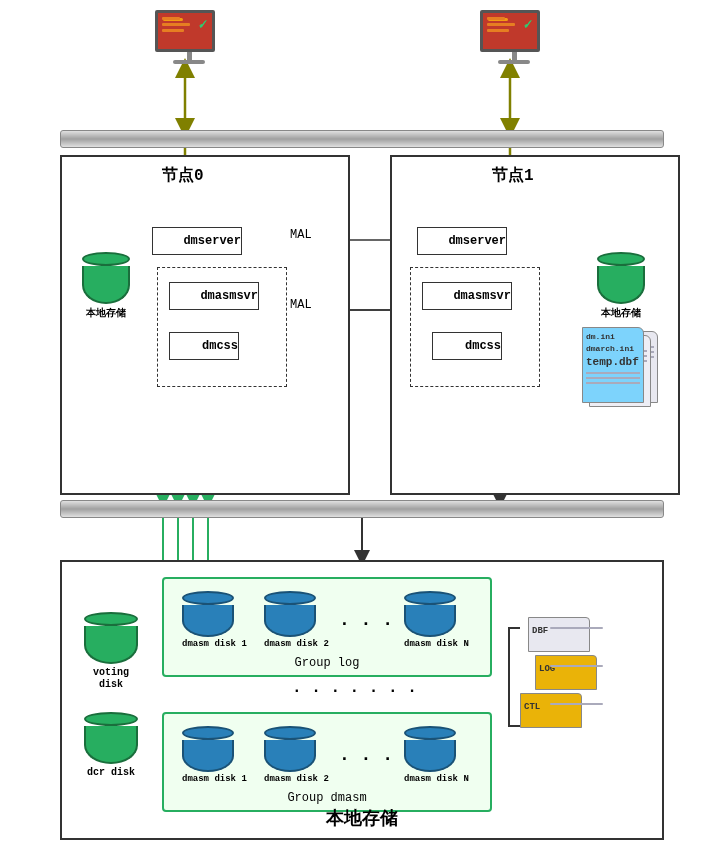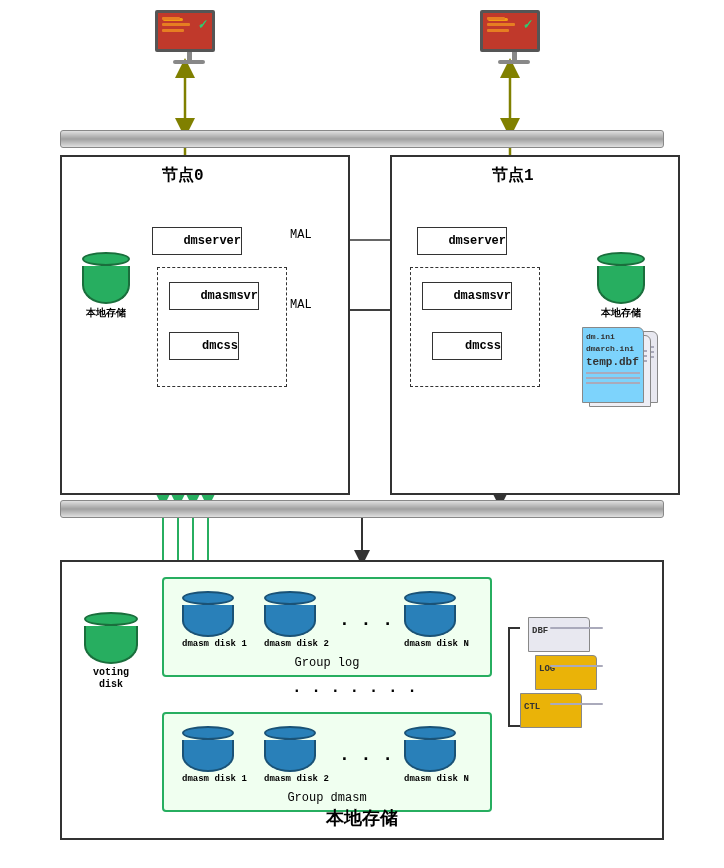--- a/index.html
+++ b/index.html
@@ -367,20 +367,25 @@
   <div class="network-bar-mid"></div>
 
   <div class="shared-box">
 
     <div style="position:absolute;left:22px;top:50px;">
       <div style="width:54px;height:14px;background:#27ae60;border:2px solid #1a6e3c;border-radius:50%;"></div>
       <div style="width:54px;height:38px;background:#27ae60;border-left:2px solid #1a6e3c;border-right:2px solid #1a6e3c;border-bottom:2px solid #1a6e3c;border-radius:0 0 50% 50%;"></div>
       <div style="font-size:10px;font-weight:bold;text-align:center;margin-top:3px;line-height:1.2;">voting<br>disk</div>
     </div>
 
+    <div style="position:absolute;left:22px;top:150px;">
+      <div style="width:54px;height:14px;background:#27ae60;border:2px solid #1a6e3c;border-radius:50%;"></div>
+      <div style="width:54px;height:38px;background:#27ae60;border-left:2px solid #1a6e3c;border-right:2px solid #1a6e3c;border-bottom:2px solid #1a6e3c;border-radius:0 0 50% 50%;"></div>
+      <div style="font-size:10px;font-weight:bold;text-align:center;margin-top:3px;">dcr disk</div>
+    </div>
 
     <div class="group-box" style="position:absolute;left:100px;top:15px;width:330px;height:100px;">
 
       <div style="position:absolute;left:18px;top:12px;text-align:center;">
         <div style="width:52px;height:14px;background:#2980b9;border:2px solid #1a5276;border-radius:50%;"></div>
         <div style="width:52px;height:32px;background:#2980b9;border-left:2px solid #1a5276;border-right:2px solid #1a5276;border-bottom:2px solid #1a5276;border-radius:0 0 50% 50%;"></div>
         <div style="font-size:9px;font-weight:bold;text-align:center;margin-top:2px;">dmasm
 disk 1</div>
       </div>
       <div style="position:absolute;left:100px;top:12px;text-align:center;">

